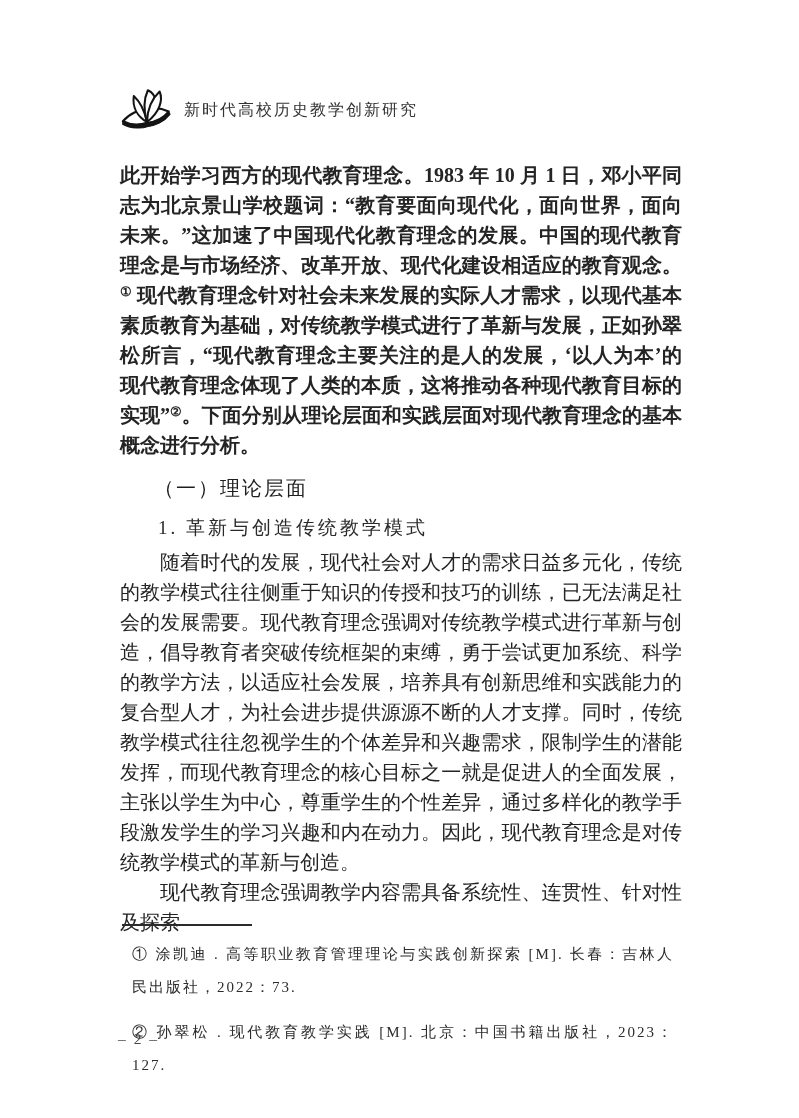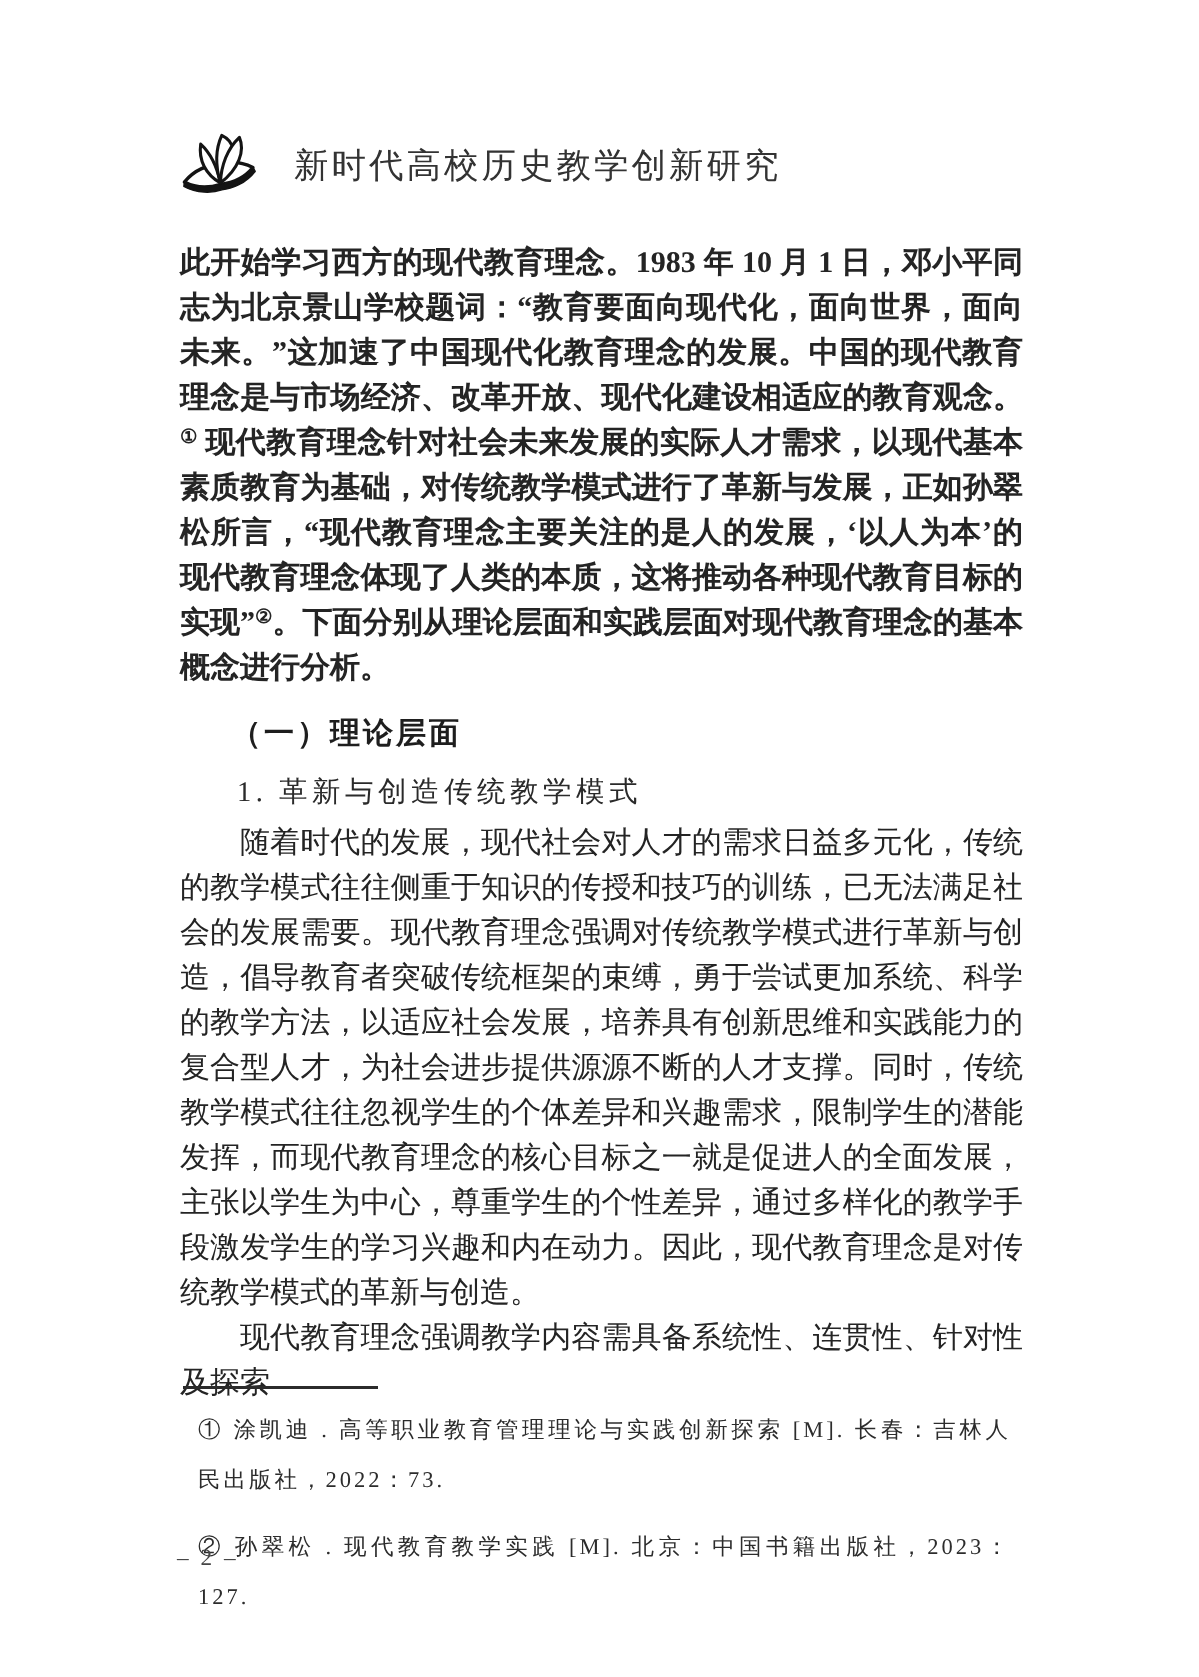--- a/index.html
+++ b/index.html
@@ -16,23 +16,23 @@
   
   .page-header {
     position: absolute;
     left: 116px;
     top: 84px;
     display: flex;
     align-items: center;
   }
   .book-icon { display:inline-block; width:58px; height:52px; flex:0 0 auto; }
   .header-title {
-    margin-left: 22px;
+    margin-left: 10px;
     font-family: Liberation Mono, monospace;
-    font-size: 23px;
+    font-size: 16px;
     letter-spacing: 2px;
     color: #333333;
   }
 
   
   .content {
     position: absolute;
     left: 120px;
     top: 160px;
     width: 562px;
@@ -47,21 +47,21 @@
   .body-para.no-indent { text-indent: 0; font-weight: bold; }
   .body-para sup {
     font-size: 13px;
     line-height: 0;
     vertical-align: 6px;
   }
   .section-heading {
     margin: 15px 0 13px 0;
     padding-left: 34px;
     font-size: 20px;
-    font-weight: bold;
+    font-weight: normal;
     letter-spacing: 2px;
     color: #1e1e1e;
   }
   .sub-heading {
     margin: 6px 0 6px 0;
     padding-left: 38px;
     font-size: 19px;
     font-weight: normal;
     letter-spacing: 3px;
     color: #2a2a2a;

